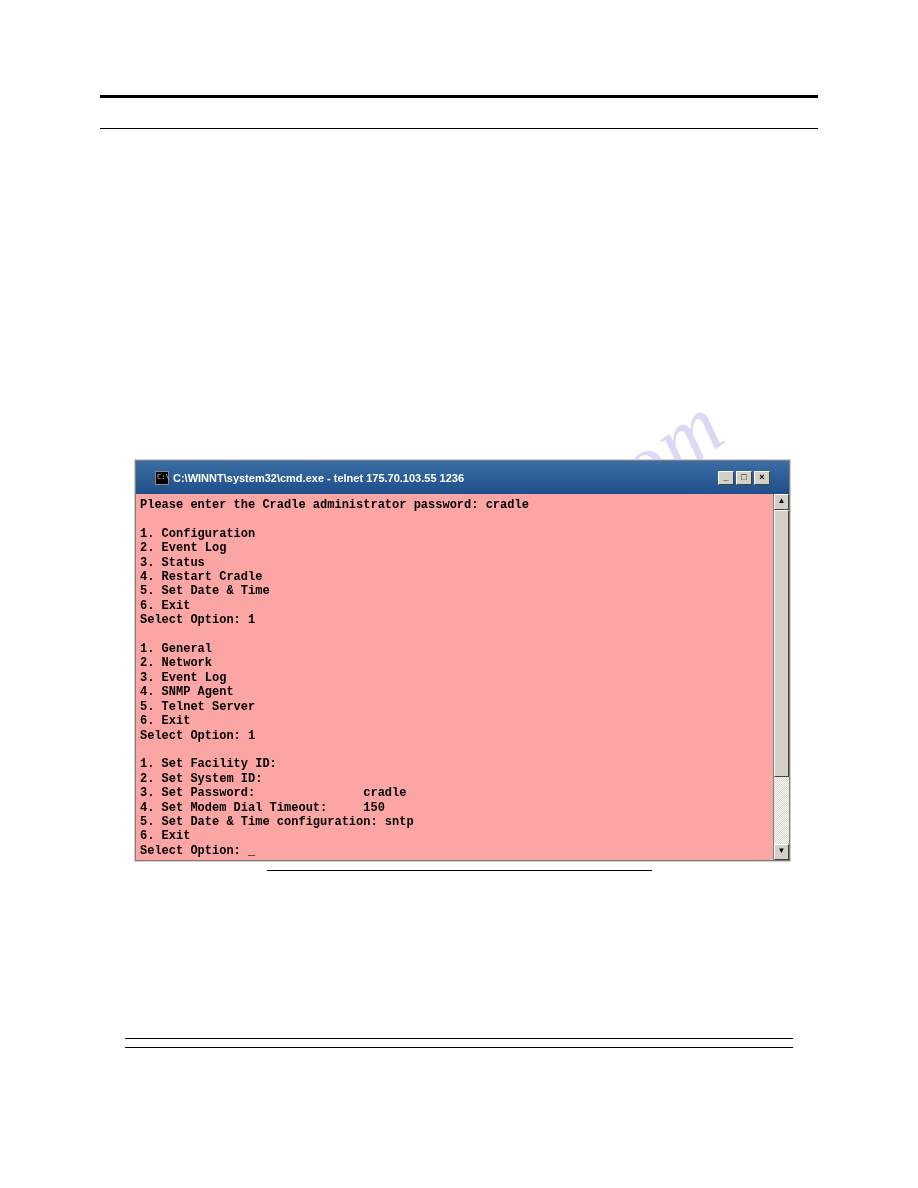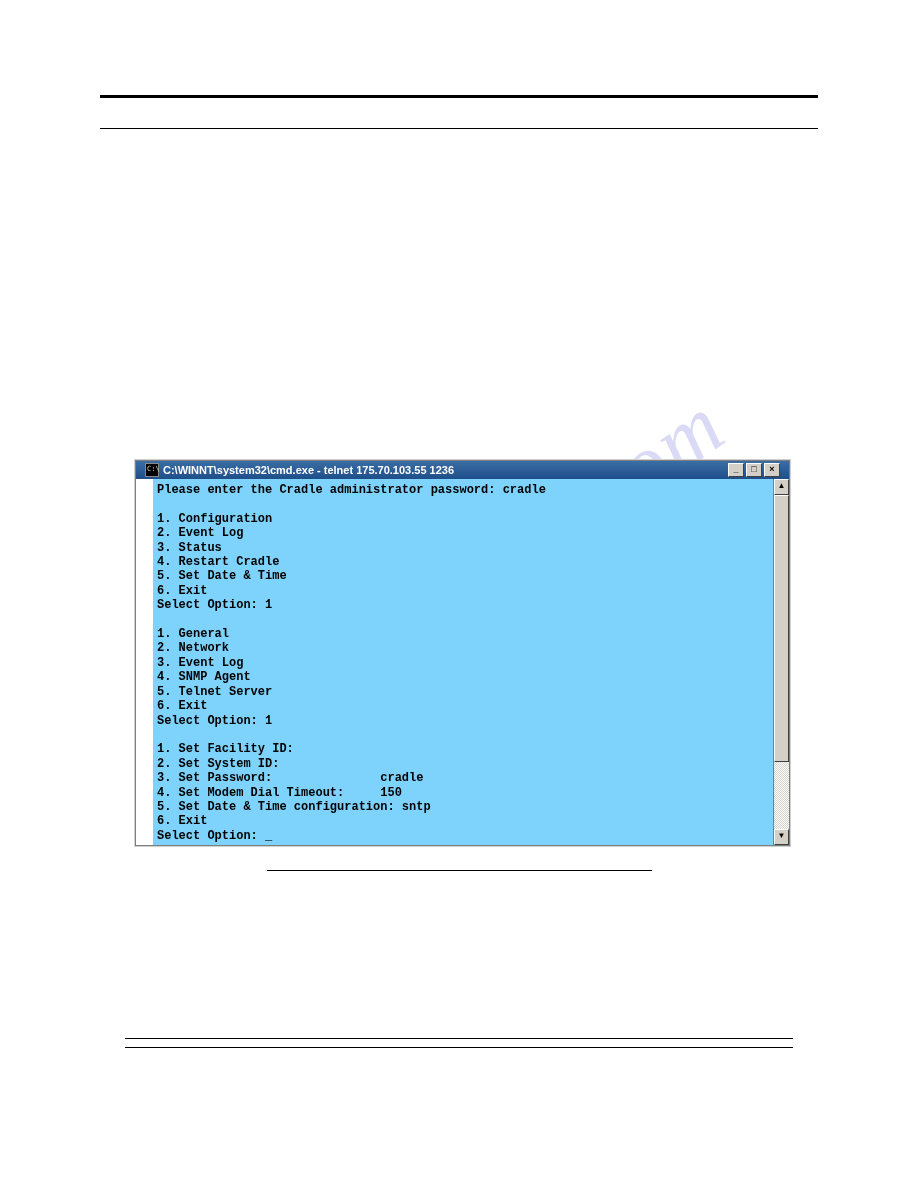--- a/index.html
+++ b/index.html
@@ -15,25 +15,25 @@
     top: 460px;
     left: 135px;
     width: 655px;
     border: 1px solid #7f7f7f;
     box-shadow: 0 0 0 1px #d0d0d0;
     font-size: 0;
   }
   .titlebar {
     display: flex;
     align-items: center;
-    height: 18px;
+    height: 33px;
     background: linear-gradient(#3b6ea5, #1f4e8a);
     color: #fff;
     font: bold 11px "Tahoma", sans-serif;
-    padding: 0 9px;
+    padding: 0 19px;
     user-select: none;
   }
   .sysicon {
     width: 14px; height: 14px; margin-right: 4px;
     background: #000;
     border: 1px solid #888;
     position: relative;
   }
   .sysicon::after {
     content: "C:\\";
@@ -50,22 +50,21 @@
     border: 1px solid #fff;
     border-right-color: #404040;
     border-bottom-color: #404040;
     font: bold 9px/10px Arial;
     text-align: center;
     color: #000;
     cursor: default;
   }
   .termbody {
     display: flex;
-    background: #7dd3fc;
-    margin-left: 17px;
+    background: #fca5a5;
   }
   .console {
     flex: 1;
     padding: 4px 6px 2px 4px;
     font: bold 12px/14.4px "Courier New", monospace;
     color: #000;
     white-space: pre;
   }
   .scrollbar {
     width: 16px;

